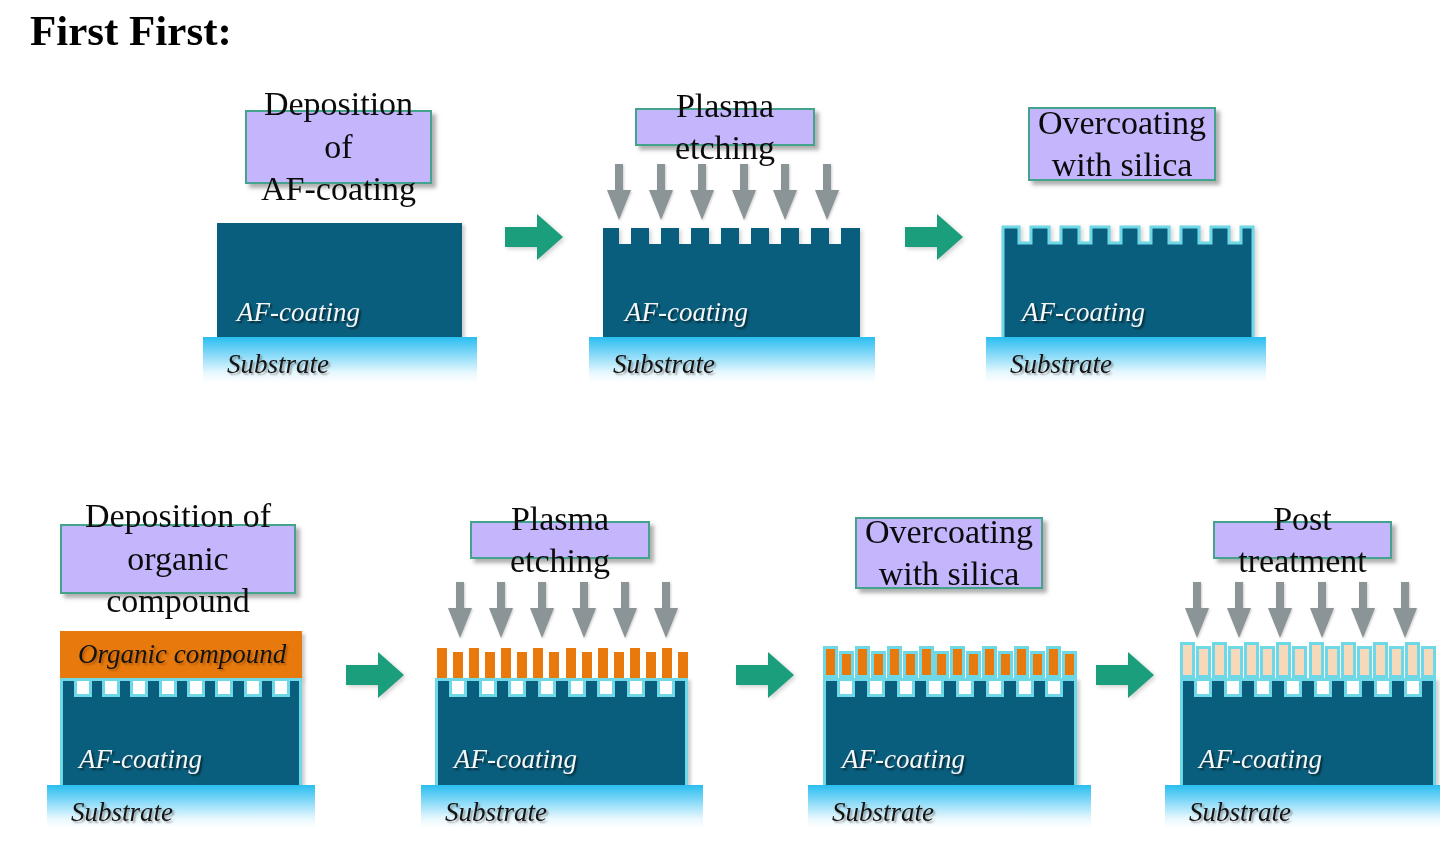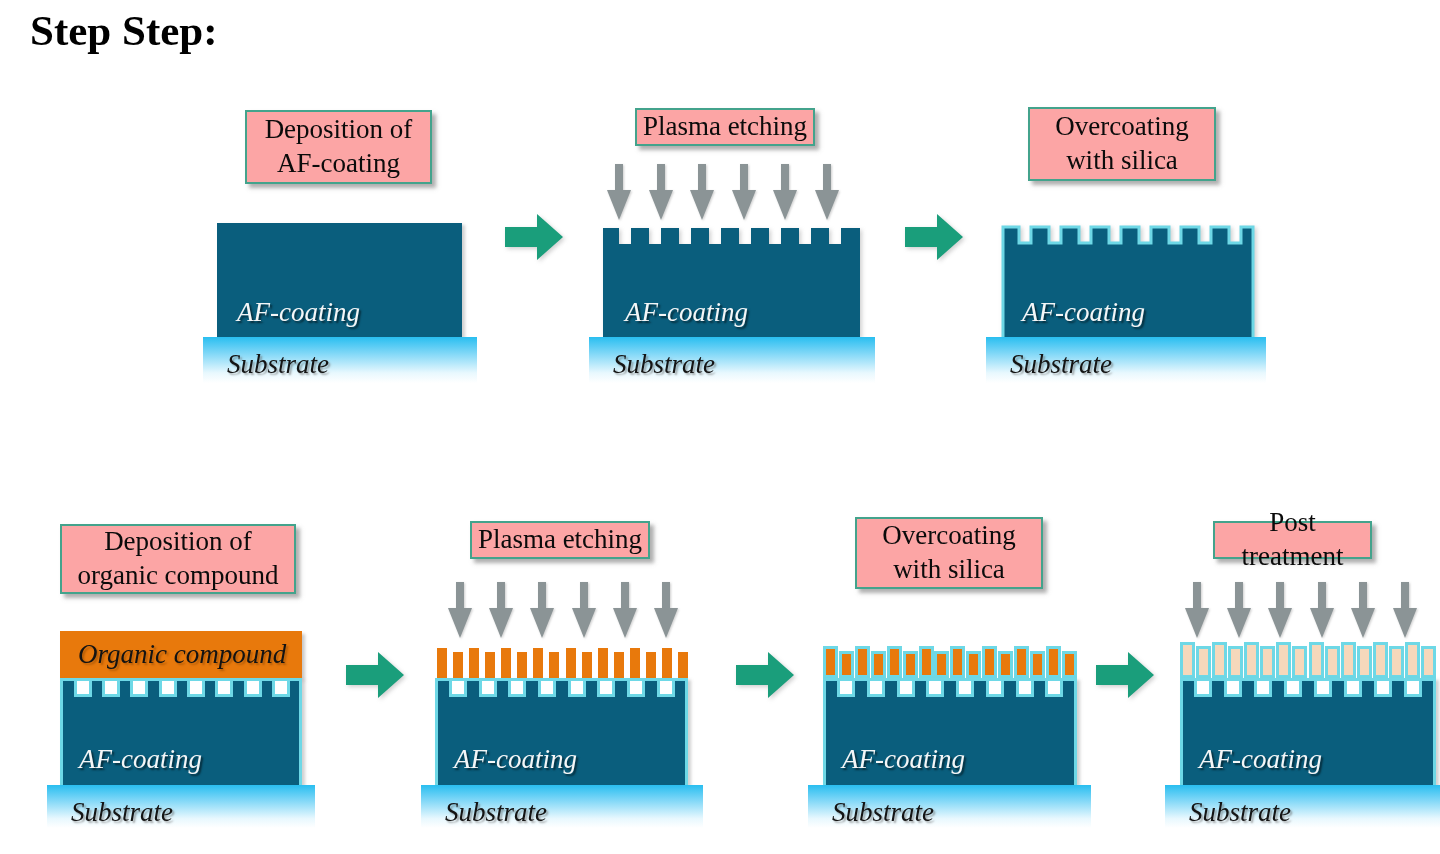--- a/index.html
+++ b/index.html
@@ -1,21 +1,21 @@
 <!DOCTYPE html>
 <html><head>
 <meta charset="utf-8">
 <style>
   html,body{margin:0;padding:0;background:#ffffff;}
   .canvas{position:relative;width:1440px;height:854px;background:#ffffff;overflow:hidden;
           font-family:"Liberation Serif","DejaVu Serif",serif;}
   .heading{position:absolute;font-size:43px;font-weight:700;color:#000;}
   .labelbox{position:absolute;display:flex;align-items:center;justify-content:center;text-align:center;
-            background:#fca5a5;border:2px solid #43a38c;box-shadow:4px 4px 4px rgba(110,110,110,.55);
-            font-size:27px;line-height:1.25;white-space:pre-line;color:#0b0b0b;box-sizing:border-box;}
+            background:#c4b5fd;border:2px solid #43a38c;box-shadow:4px 4px 4px rgba(110,110,110,.55);
+            font-size:34px;line-height:1.25;white-space:pre-line;color:#0b0b0b;box-sizing:border-box;}
   .af-plain{position:absolute;background:#0a5e7d;box-shadow:3px 2px 3px rgba(120,120,120,.35);}
   .af-label{position:absolute;color:#f4f6f7;font-style:italic;font-size:27px;
             text-shadow:2px 2px 2px rgba(0,0,0,.55);}
   .substrate{position:absolute;background:linear-gradient(180deg,#29bef0 0%,#7fd7f7 35%,#e8f8fe 78%,#ffffff 100%);}
   .substrate span{display:block;padding:13px 0 0 24px;font-style:italic;font-size:27px;color:#141414;
             text-shadow:2px 2px 2px rgba(100,100,100,.55);line-height:1.1;}
   .orange{position:absolute;background:#e8790c;box-shadow:3px 3px 3px rgba(120,120,120,.4);}
   .orange span{display:block;padding:8px 0 0 18px;font-style:italic;font-size:27px;color:#131313;
             text-shadow:2px 2px 2px rgba(120,60,0,.45);}
   .svgblock{position:absolute;filter:drop-shadow(2px 2px 2px rgba(120,120,120,.35));}
@@ -38,21 +38,21 @@
   .garrow polygon{fill:#1a9e7b;}
   .parrows{position:absolute;display:flex;justify-content:space-between;}
   .parrow{width:24px;height:56px;filter:drop-shadow(1px 1px 1px rgba(130,130,130,.4));}
   .parrow path{fill:#8b9496;}
 </style>
 </head>
 <body>
 
 <div class="canvas">
 
-  <div class="heading" style="left:30px;top:6px;">Step Step:</div>
+  <div class="heading" style="left:30px;top:6px;">First First:</div>
 
   <div class="labelbox" style="left:245px;top:110px;width:187px;height:74px;">Deposition of
 AF-coating</div>
   <div class="labelbox" style="left:635px;top:108px;width:180px;height:38px;">Plasma etching</div>
   <div class="labelbox" style="left:1028px;top:107px;width:188px;height:74px;">Overcoating
 with silica</div>
 
   <svg class="garrow" style="left:505px;top:214px;" viewBox="0 0 58 46">
       <polygon points="0,13 32,13 32,0 58,23 32,46 32,33 0,33"></polygon>
     </svg>
@@ -102,21 +102,21 @@
   <div class="substrate" style="left:986px;top:337px;width:280px;height:46px;">
     <span>Substrate</span>
   </div>
 
 
   <div class="labelbox" style="left:60px;top:524px;width:236px;height:70px;">Deposition of
 organic compound</div>
   <div class="labelbox" style="left:470px;top:521px;width:180px;height:38px;">Plasma etching</div>
   <div class="labelbox" style="left:855px;top:517px;width:188px;height:72px;">Overcoating
 with silica</div>
-  <div class="labelbox" style="left:1213px;top:521px;width:159px;height:38px;">Post treatment</div>
+  <div class="labelbox" style="left:1213px;top:521px;width:179px;height:38px;">Post treatment</div>
 
   <svg class="garrow" style="left:346px;top:652px;" viewBox="0 0 58 46">
       <polygon points="0,13 32,13 32,0 58,23 32,46 32,33 0,33"></polygon>
     </svg>
   <svg class="garrow" style="left:736px;top:652px;" viewBox="0 0 58 46">
       <polygon points="0,13 32,13 32,0 58,23 32,46 32,33 0,33"></polygon>
     </svg>
   <svg class="garrow" style="left:1096px;top:652px;" viewBox="0 0 58 46">
       <polygon points="0,13 32,13 32,0 58,23 32,46 32,33 0,33"></polygon>
     </svg>

